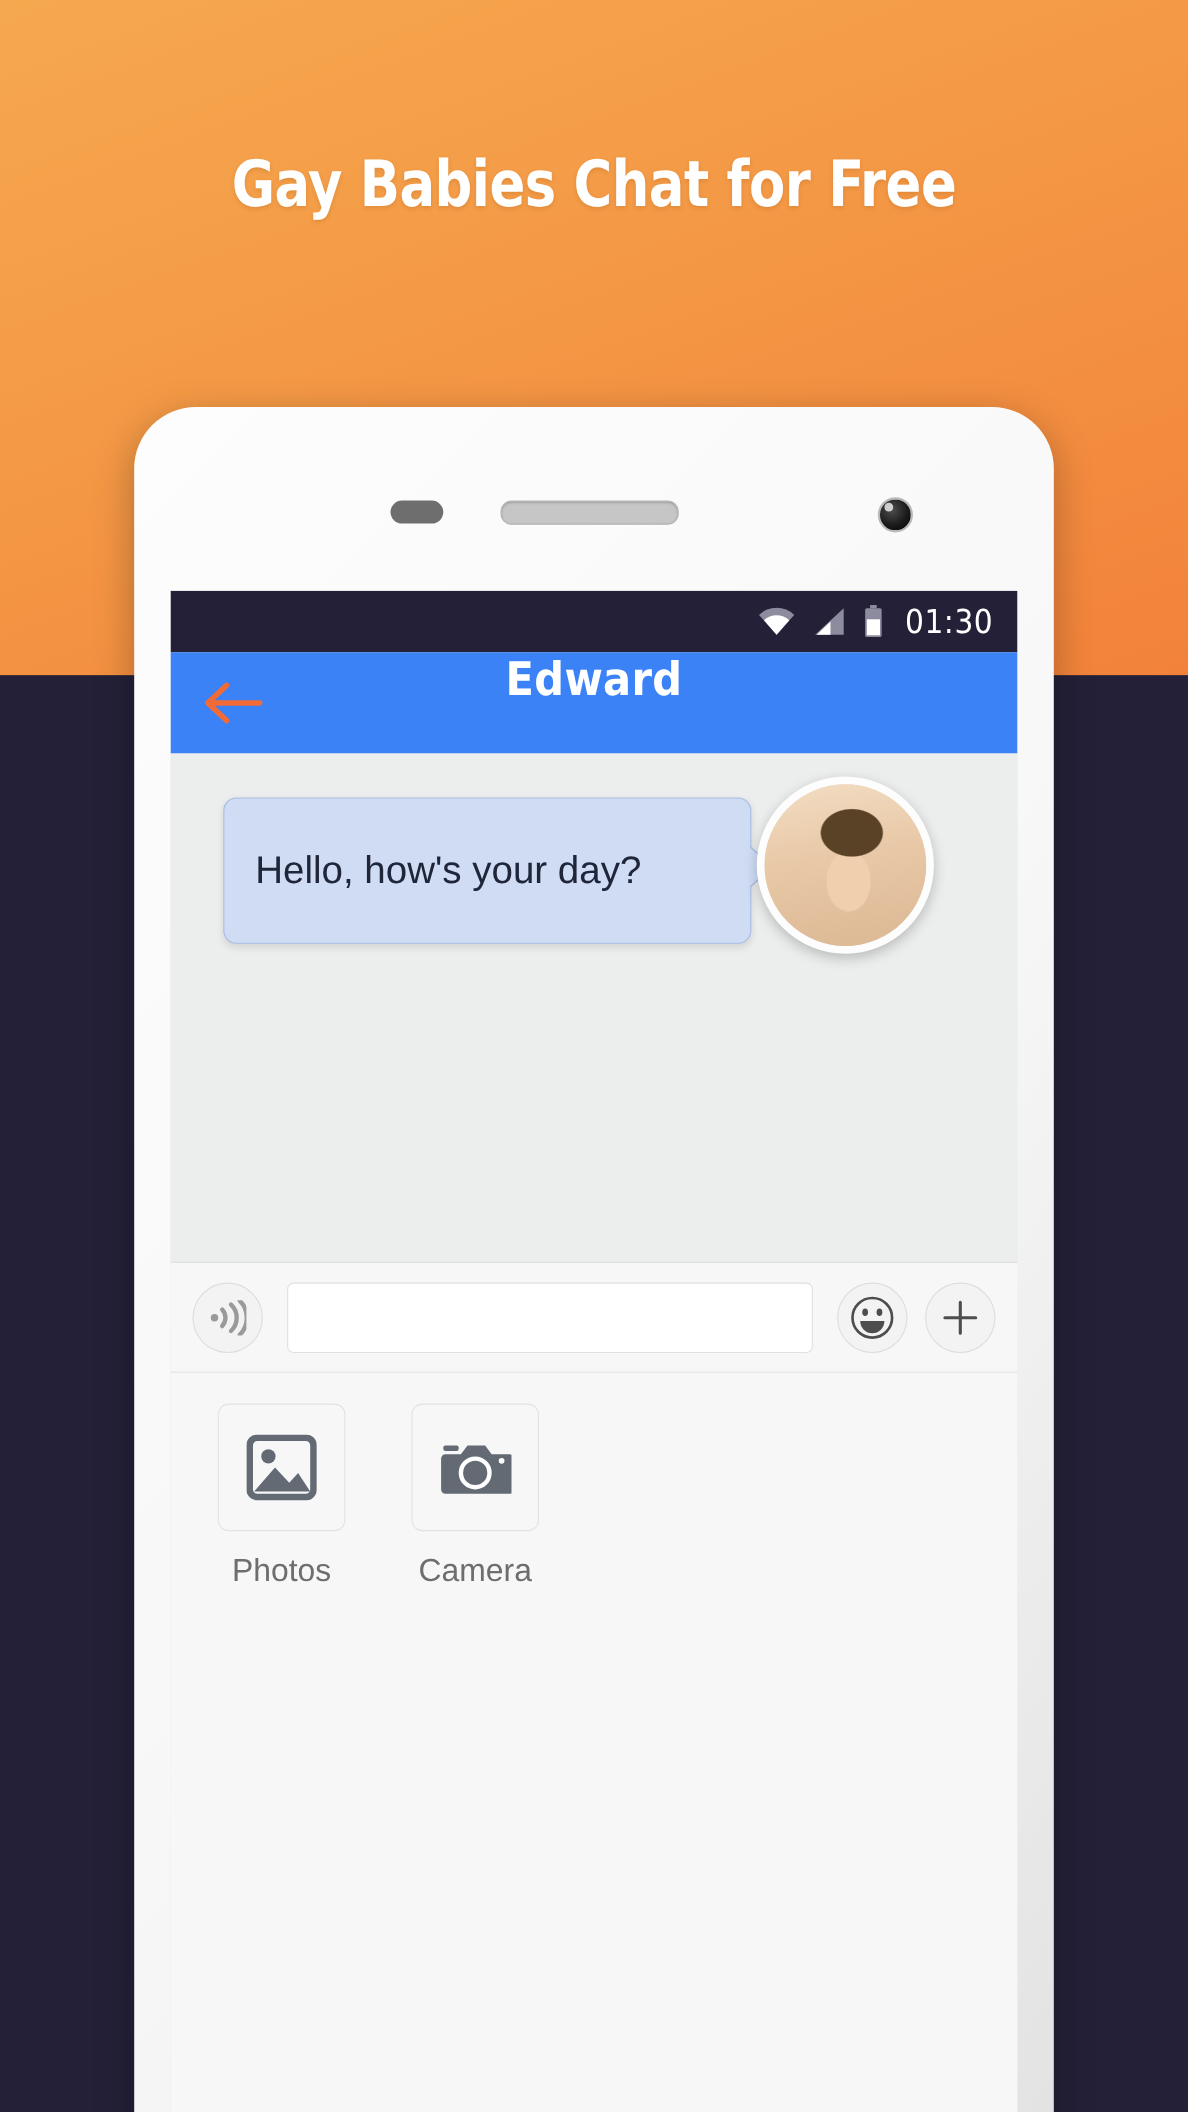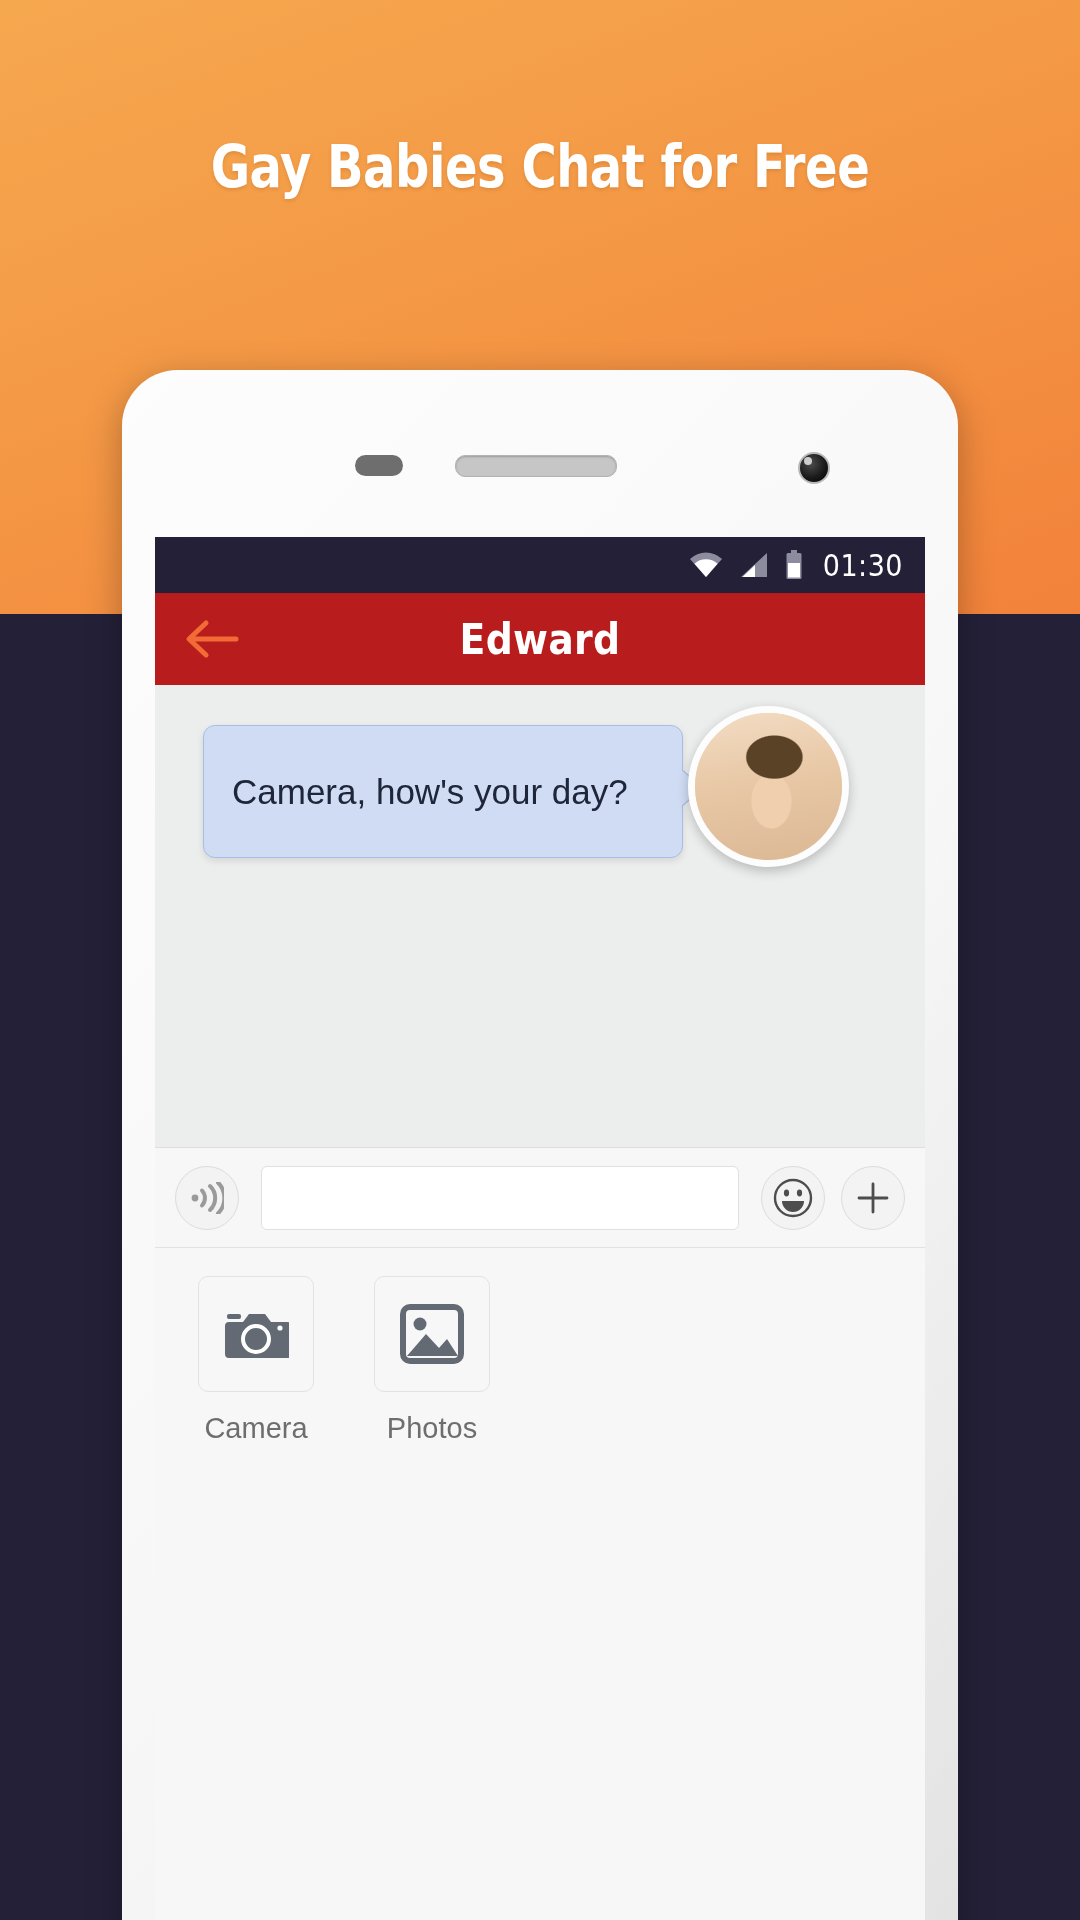--- a/index.html
+++ b/index.html
@@ -72,22 +72,22 @@
     padding-right:22px;box-sizing:border-box;
   }
   .sb-icon{margin-left:16px;display:block;}
   #sb-time{
     color:#ffffff;font-size:30px;margin-left:20px;
     font-family:"DejaVu Sans Condensed","Liberation Sans",sans-serif;
     font-weight:400;letter-spacing:.5px;
   }
   
   #appbar{
-    height:92px;background:#b91c1c;position:relative;
-    display:flex;align-items:center;
+    height:92px;background:#3b82f6;position:relative;
+    display:flex;
   }
   #back-button{
     position:absolute;left:26px;top:50%;transform:translateY(-50%);
     width:62px;height:48px;display:flex;align-items:center;justify-content:center;
     cursor:pointer;
   }
   #appbar-title{
     width:100%;text-align:center;color:#ffffff;
     font-family:"DejaVu Sans Condensed","Liberation Sans",sans-serif;
     font-size:42px;font-weight:bold;letter-spacing:.3px;
@@ -233,21 +233,21 @@
         <path d="M52 20 L6 20 M22 4 L5 20 L22 36" fill="none" stroke="#f26b36" stroke-width="5" stroke-linecap="round" stroke-linejoin="round"></path>
       </svg>
     </div>
     <div id="appbar-title">Edward</div>
   </div>
 
   <div id="chat-area">
 
     <div id="row-incoming">
       <div id="bubble-incoming">
-        <span id="bubble-incoming-text">Camera, how's your day?</span>
+        <span id="bubble-incoming-text">Hello, how's your day?</span>
       </div>
       <div id="bubble-incoming-tail"></div>
       <div id="avatar-peer">
         <div class="ph-peer"></div>
       </div>
     </div>
 
 
   </div>
 
@@ -271,41 +271,41 @@
     </div>
     <div class="round-btn">
       <svg width="36" height="36" viewBox="0 0 36 36">
         <path d="M18 4 L18 32 M4 18 L32 18" stroke="#4d4d4d" stroke-width="2.8" stroke-linecap="round"></path>
       </svg>
     </div>
   </div>
 
   <div id="attach-panel">
     <div id="attach-row">
+
+      <div class="attach-item">
+        <div class="attach-tile">
+          <svg width="64" height="60" viewBox="0 0 64 60">
+            <rect x="3" y="3" width="58" height="54" rx="7" fill="none" stroke="#646a73" stroke-width="6"></rect>
+            <circle cx="20" cy="20" r="6.5" fill="#646a73"></circle>
+            <path d="M7 52 L26 30 L39 44 L47 35 L58 52 Z" fill="#646a73"></path>
+          </svg>
+        </div>
+        <div class="attach-label">Photos</div>
+      </div>
 
       <div class="attach-item">
         <div class="attach-tile">
           <svg width="66" height="56" viewBox="0 0 66 56">
             <rect x="4" y="8" width="14" height="5" rx="2" fill="#646a73"></rect>
             <path d="M2 16 h18 l6 -8 h16 l6 8 h16 a4 4 0 0 1 4 4 v28 a4 4 0 0 1 -4 4 h-58 a4 4 0 0 1 -4 -4 v-28 a4 4 0 0 1 4 -4 z" fill="#646a73"></path>
             <circle cx="33" cy="33" r="13" fill="none" stroke="#ffffff" stroke-width="4"></circle>
             <circle cx="57" cy="22" r="2.6" fill="#ffffff"></circle>
           </svg>
         </div>
         <div class="attach-label">Camera</div>
       </div>
 
-      <div class="attach-item">
-        <div class="attach-tile">
-          <svg width="64" height="60" viewBox="0 0 64 60">
-            <rect x="3" y="3" width="58" height="54" rx="7" fill="none" stroke="#646a73" stroke-width="6"></rect>
-            <circle cx="20" cy="20" r="6.5" fill="#646a73"></circle>
-            <path d="M7 52 L26 30 L39 44 L47 35 L58 52 Z" fill="#646a73"></path>
-          </svg>
-        </div>
-        <div class="attach-label">Photos</div>
-      </div>
-
 
     </div>
   </div>
 
 </div>
 
 </body></html>

